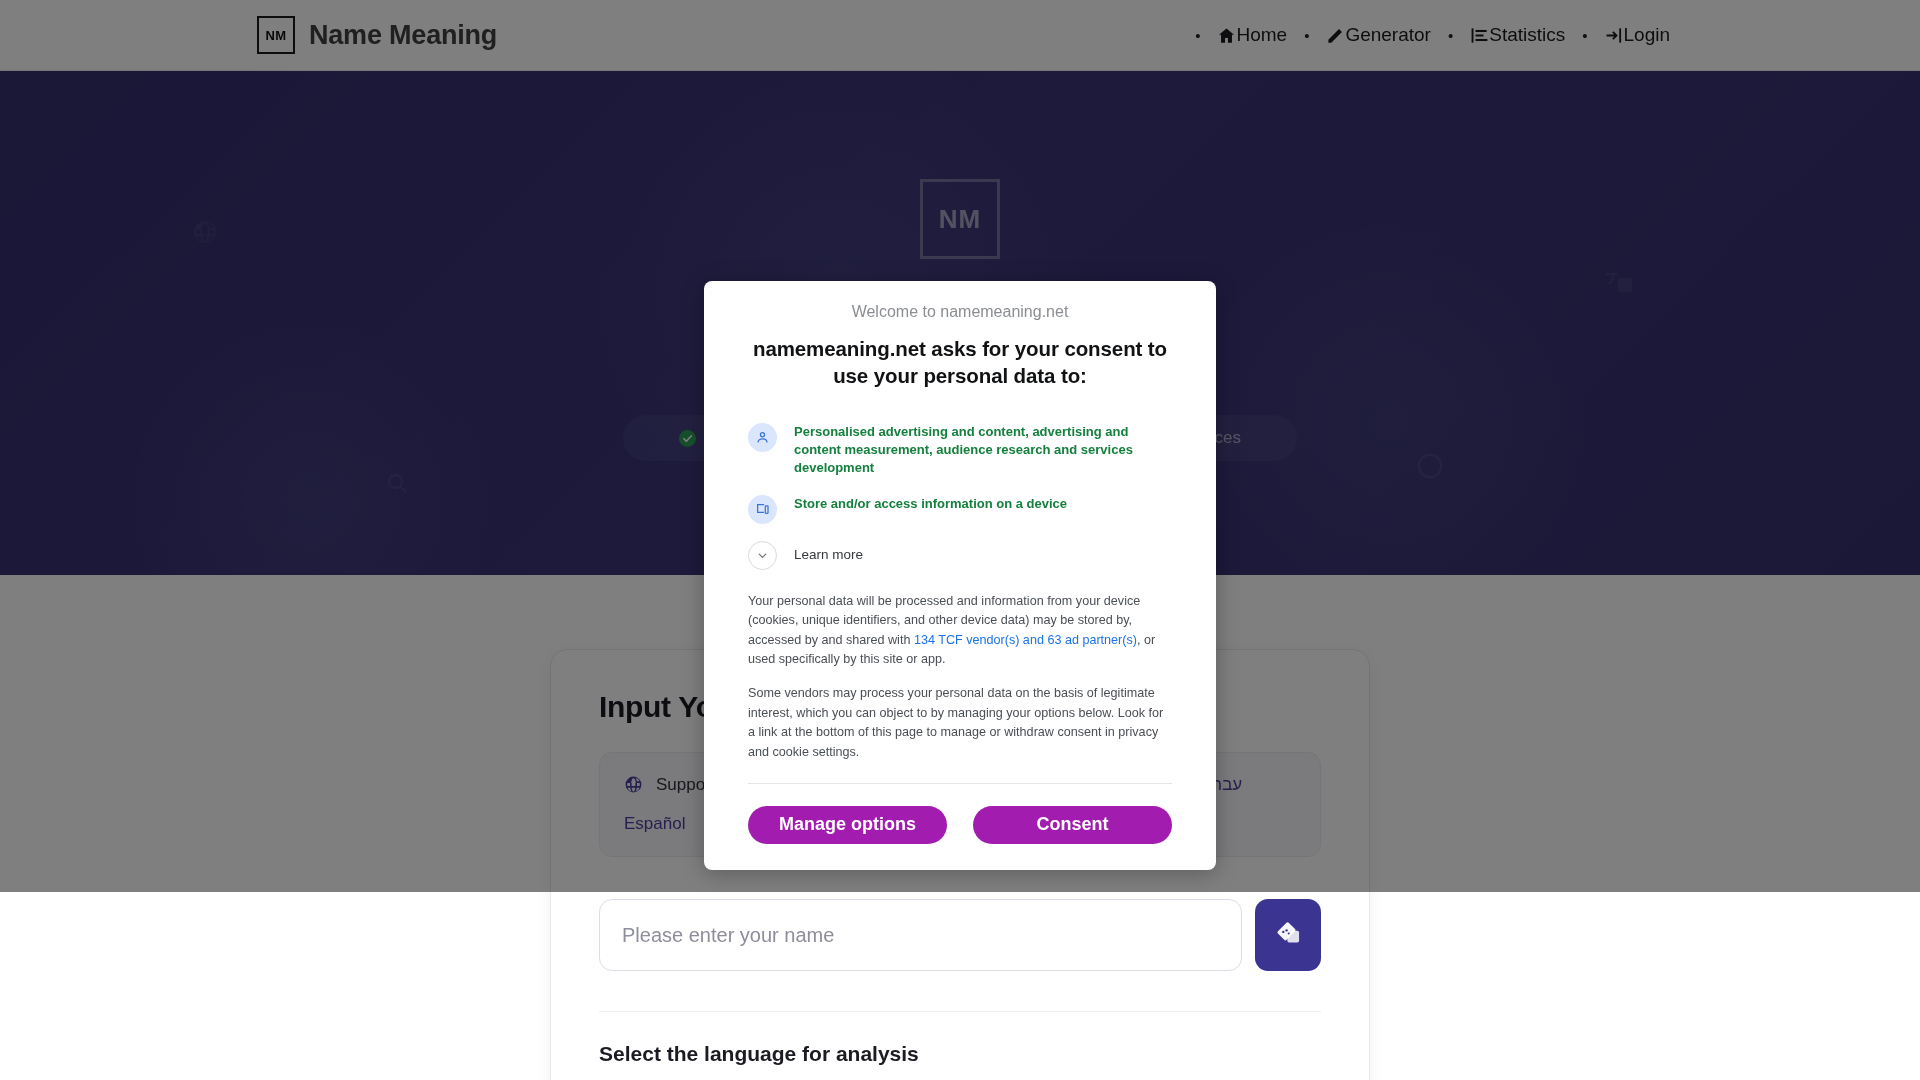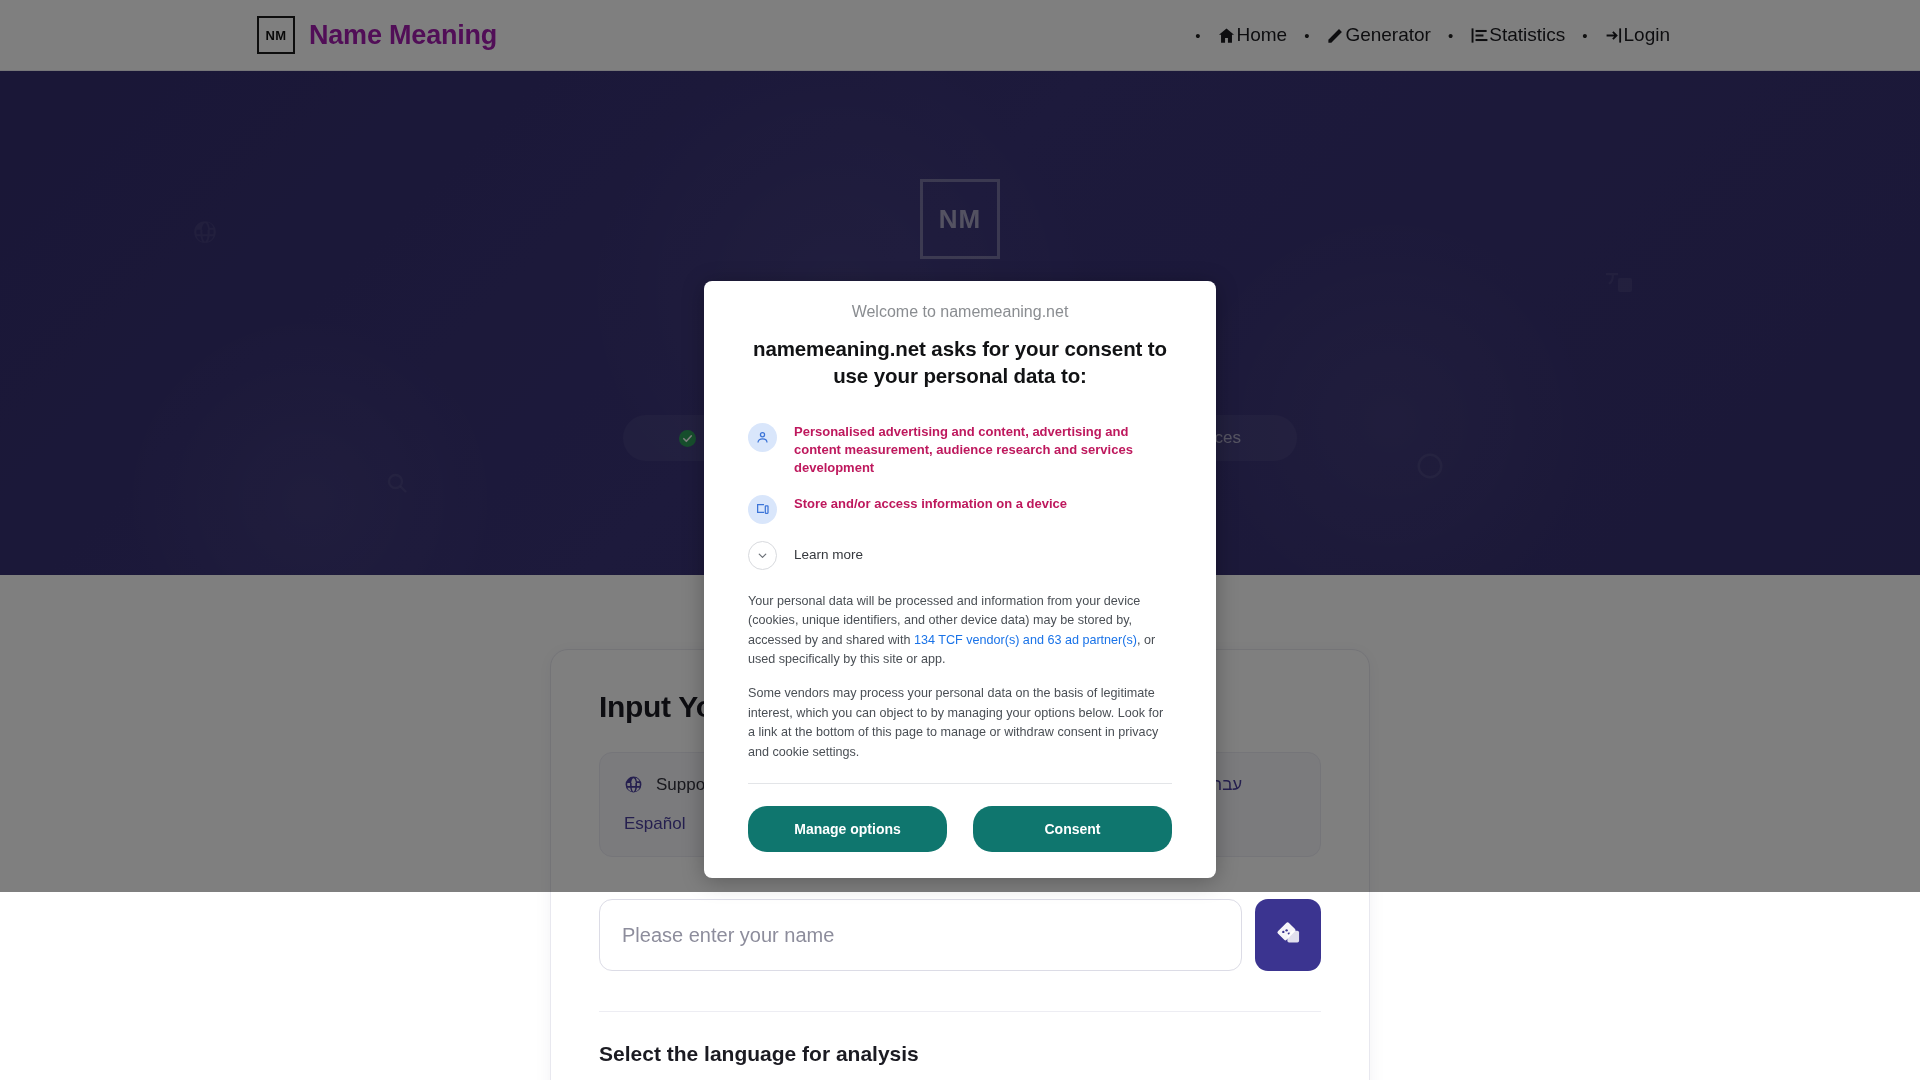--- a/index.html
+++ b/index.html
@@ -45,21 +45,21 @@
     justify-content: center;
     font-size: 13px;
     font-weight: 700;
     letter-spacing: 0.5px;
     color: #111;
     background: #fff;
   }
   .brand-name {
     font-size: 27px;
     font-weight: 700;
-    color: #a21caf;
+    color: #404040;
     letter-spacing: -0.2px;
   }
   .main-nav {
     margin-left: auto;
     margin-right: 250px;
     display: flex;
     align-items: center;
     gap: 0;
   }
   .nav-sep {
@@ -304,21 +304,21 @@
     margin-top: 1px;
   }
   .purpose-icon.plain {
     background: #ffffff;
     border: 1px solid #d8dade;
     color: #6b7077;
   }
   .purpose-text {
     font-size: 13px;
     font-weight: 700;
-    color: #be185d;
+    color: #15803d;
     line-height: 1.42;
     padding-top: 1px;
   }
   .purpose-text.normal { font-weight: 400; font-size: 13.5px; color: #35383d; padding-top: 5px; }
 
   .consent-body {
     padding: 22px 44px 0 44px;
   }
   .consent-para {
     font-size: 12.6px;
@@ -337,26 +337,26 @@
     height: 1px;
     background: #e3e5e8;
   }
   .consent-actions {
     display: flex;
     gap: 26px;
     padding: 22px 44px 26px 44px;
   }
   .consent-btn {
     flex: 1;
-    height: 46px;
+    height: 38px;
     border: none;
     border-radius: 19px;
-    background: #0f766e;
+    background: #a21caf;
     color: #ffffff;
-    font-size: 14px;
+    font-size: 18px;
     font-weight: 700;
     font-family: "Liberation Sans", sans-serif;
     cursor: pointer;
   }
 </style>
 </head>
 <body>
 
 <div id="page">
 

